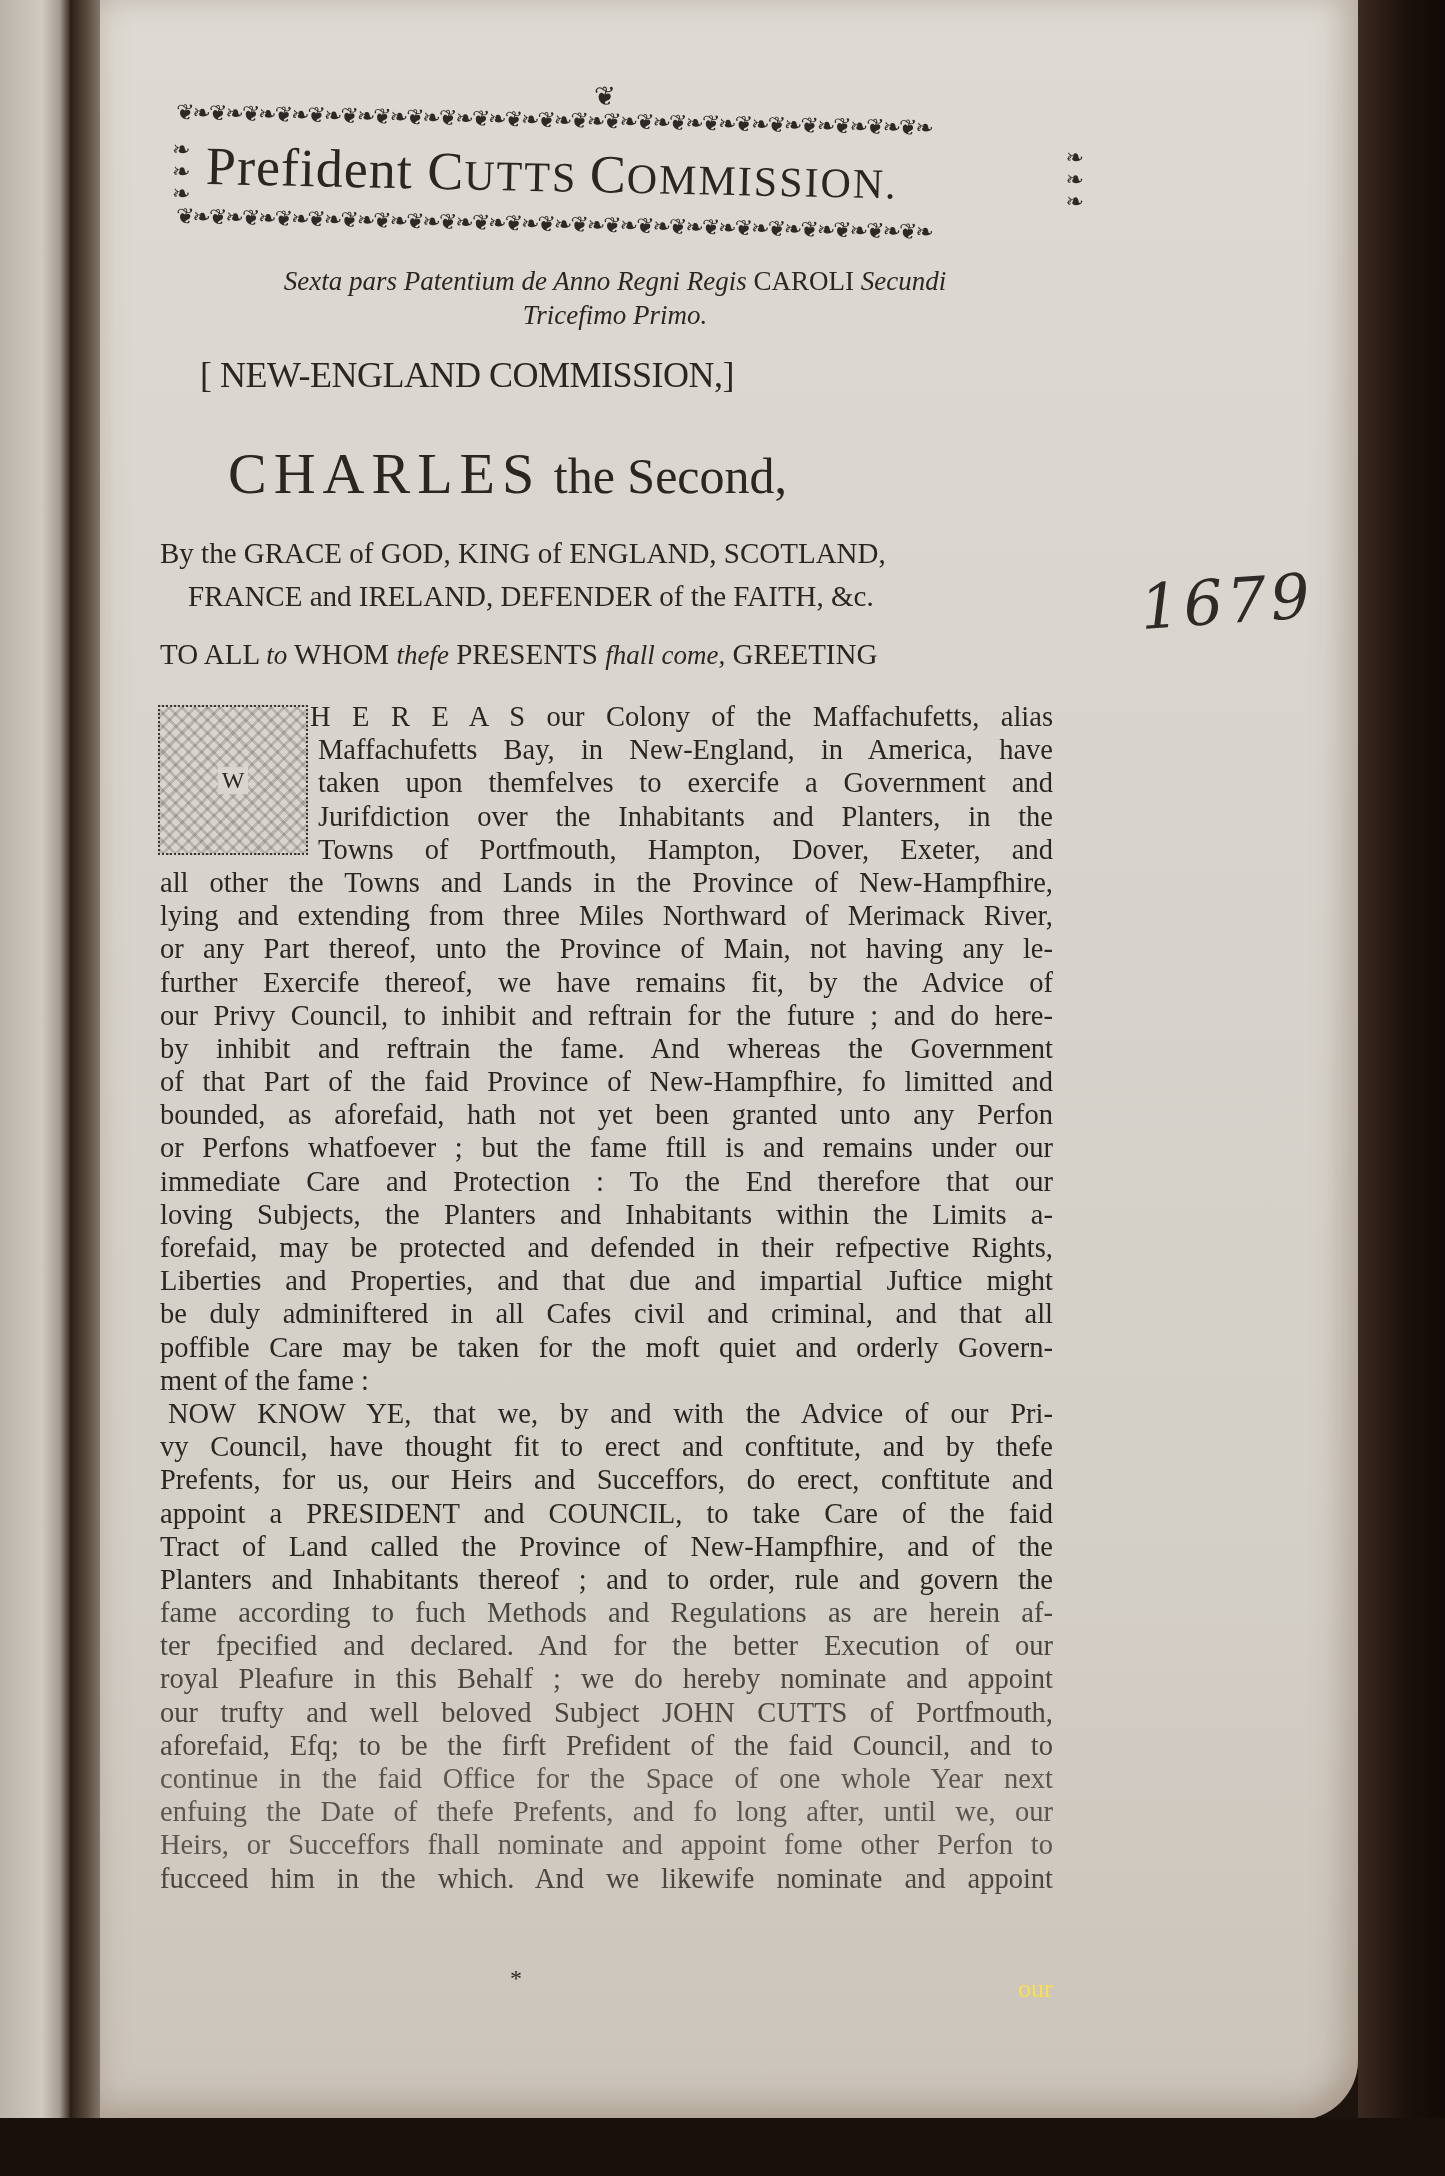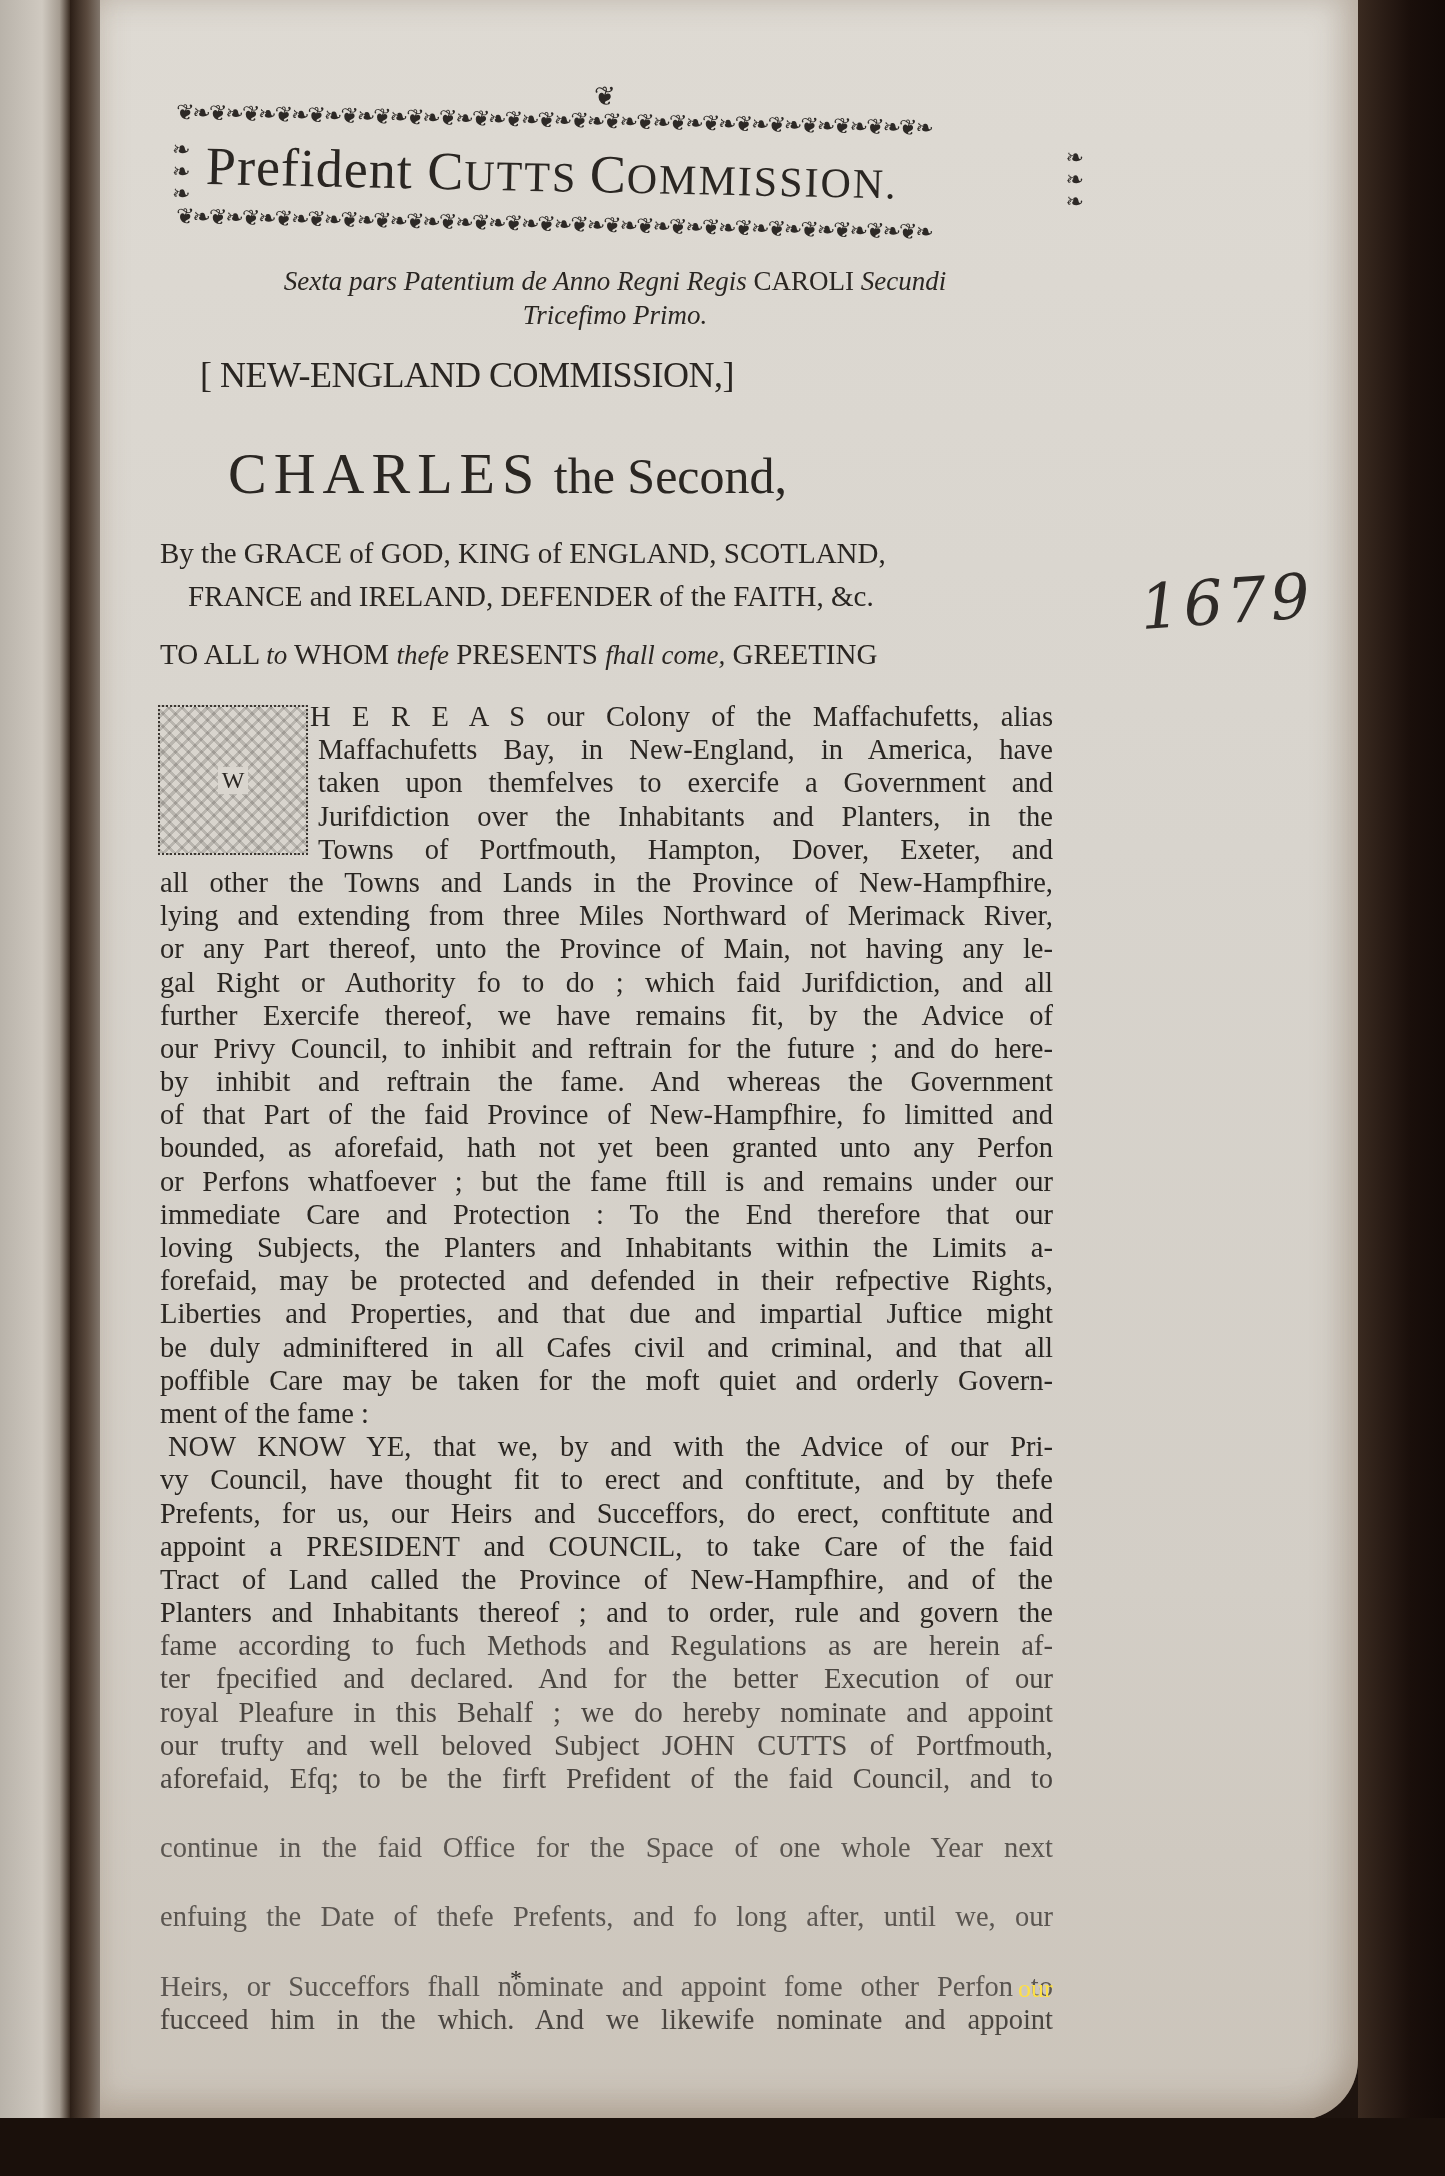--- a/index.html
+++ b/index.html
@@ -99,21 +99,21 @@
 
     .body-text {
       position: absolute; left: 160px; top: 700px; width: 893px;
       font-size: 28.5px; line-height: 33.2px; text-align: justify;
     }
     .line { display: block; white-space: nowrap; text-align-last: justify; text-align: justify; height: 33.2px; }
     .line.indent { padding-left: 158px; }
     .line.last { text-align-last: left; }
     .line.para { padding-left: 4px; }
     .faded { color: #4a4540; }
-    .faded2 { color: #5a5550; margin-top: 36px; }
+    .faded2 { color: #5a5550; }
 
     .footer-star { position: absolute; left: 510px; top: 1965px; font-size: 24px; }
     .catchword { position: absolute; left: 1018px; top: 1974px; font-size: 26px; color: #fde047; }
   </style>
 </head>
 <body>
 
 <div class="left-page"></div>
 <div class="gutter"></div>
 <div class="page ink"></div>
@@ -165,21 +165,20 @@
 
 <div class="body-text ink">
   <span class="line indent" style="padding-left:150px">H E R E A S our Colony of the Maffachufetts, alias</span>
   <span class="line indent">Maffachufetts Bay, in New-England, in America, have</span>
   <span class="line indent">taken upon themfelves to exercife a Government and</span>
   <span class="line indent">Jurifdiction over the Inhabitants and Planters, in the</span>
   <span class="line indent">Towns of Portfmouth, Hampton, Dover, Exeter, and</span>
   <span class="line">all other the Towns and Lands in the Province of New-Hampfhire,</span>
   <span class="line">lying and extending from three Miles Northward of Merimack River,</span>
   <span class="line">or any Part thereof, unto the Province of Main, not having any le-</span>
-  <span class="line">gal Right or Authority fo to do ;  which faid Jurifdiction, and all</span>
   <span class="line">further Exercife thereof, we have remains fit, by the Advice of</span>
   <span class="line">our Privy Council, to inhibit and reftrain for the future ; and do here-</span>
   <span class="line">by inhibit and reftrain the fame.  And whereas the Government</span>
   <span class="line">of that Part of the faid Province of New-Hampfhire, fo limitted and</span>
   <span class="line">bounded, as aforefaid, hath not yet been granted unto any Perfon</span>
   <span class="line">or Perfons whatfoever ; but the fame ftill is and remains under our</span>
   <span class="line">immediate Care and Protection :  To the End therefore that our</span>
   <span class="line">loving Subjects, the Planters and Inhabitants within the Limits a-</span>
   <span class="line">forefaid, may be protected and defended in their refpective Rights,</span>
   <span class="line">Liberties and Properties, and that due and impartial Juftice might</span>

